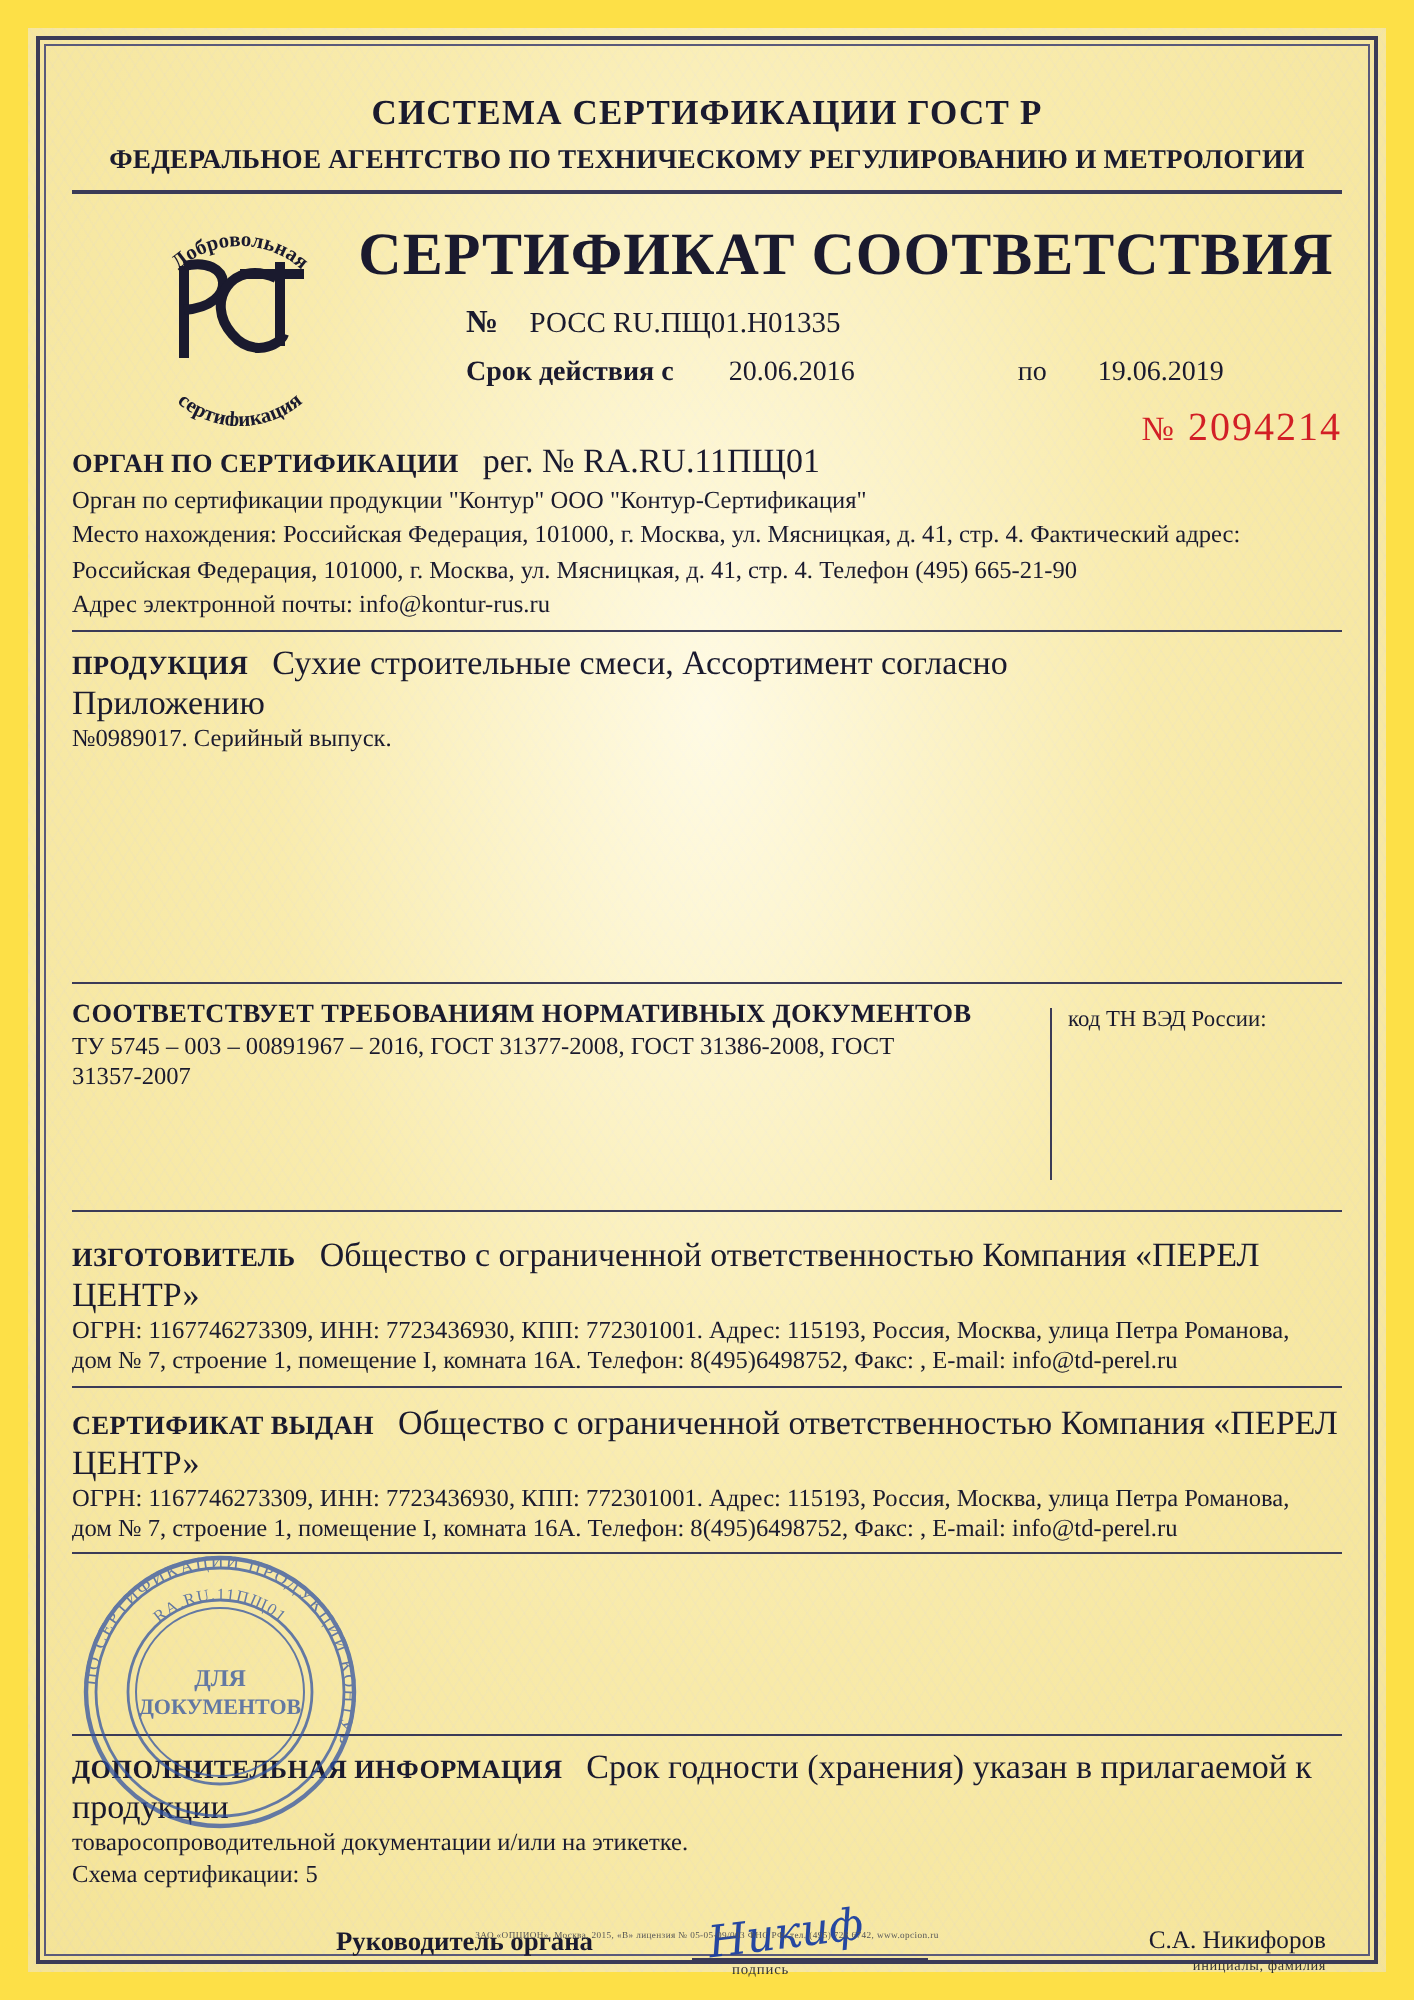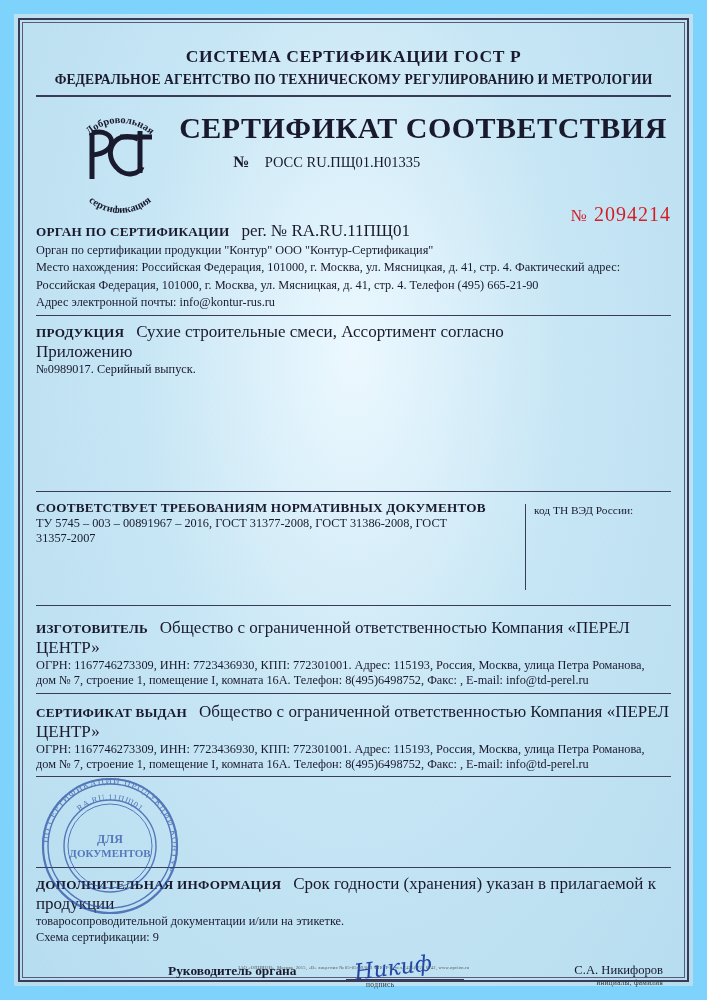--- a/index.html
+++ b/index.html
@@ -11,21 +11,21 @@
     width: 707px;
     height: 1000px;
     font-family: "Liberation Serif", serif;
     color: #1a1a2e;
     position: relative;
     overflow: hidden;
   }
   .page {
     position: absolute;
     inset: 0;
-    background: #7dd3fc;
+    background: #fde047;
   }
   
   .bg-tint {
     position: absolute;
     left: 14px; top: 14px; right: 14px; bottom: 14px;
     background:
       radial-gradient(ellipse at 50% 35%, rgba(255,255,255,0.85) 0%, rgba(246,243,241,0.6) 45%, rgba(236,231,229,0.5) 100%),
       repeating-linear-gradient(58deg, rgba(190,175,180,0.10) 0px, rgba(190,175,180,0.10) 1px, rgba(255,255,255,0) 1px, rgba(255,255,255,0) 5px),
       repeating-linear-gradient(-58deg, rgba(180,180,200,0.09) 0px, rgba(180,180,200,0.09) 1px, rgba(255,255,255,0) 1px, rgba(255,255,255,0) 5px);
   }
@@ -305,20 +305,26 @@
         </svg>
       </div>
 
       <div class="cert-title">СЕРТИФИКАТ СООТВЕТСТВИЯ</div>
 
       <div class="num-row">
         <span class="nz">№</span>
         <span class="nval">РОСС RU.ПЩ01.Н01335</span>
       </div>
 
+      <div class="srok-row">
+        <b>Срок действия с</b>
+        <span class="d1">20.06.2016</span>
+        <span class="po">по</span>
+        <span class="d2">19.06.2019</span>
+      </div>
 
       <div class="blank-no">
         <span class="sym">№</span>
         <span>2094214</span>
       </div>
     </div>
 
     <div class="sec s-organ">
       <span class="sec-title">ОРГАН ПО СЕРТИФИКАЦИИ</span>
       <span class="sec-inline">рег. № RA.RU.11ПЩ01</span>
@@ -369,21 +375,21 @@
     </div>
     <div class="rule"></div>
 
     <div class="spacer-lg"></div>
     <div class="rule"></div>
 
     <div class="sec addinfo">
       <span class="sec-title">ДОПОЛНИТЕЛЬНАЯ ИНФОРМАЦИЯ</span>
       <span class="sec-inline">Срок годности (хранения) указан в прилагаемой к продукции</span>
       <div class="ln">товаросопроводительной документации и/или на этикетке.</div>
-      <div class="ln">Схема сертификации: 9</div>
+      <div class="ln">Схема сертификации: 5</div>
     </div>
 
     <div class="sec" style="margin-top:14px;">
       <div class="sign-row">
         <div class="sign-label">Руководитель органа</div>
         <div class="sig-glyph">Никиф</div>
         <div class="sign-line"></div>
         <div class="sign-sub">подпись</div>
         <div class="sign-name">С.А. Никифоров</div>
         <div class="sign-name-sub">инициалы, фамилия</div>

